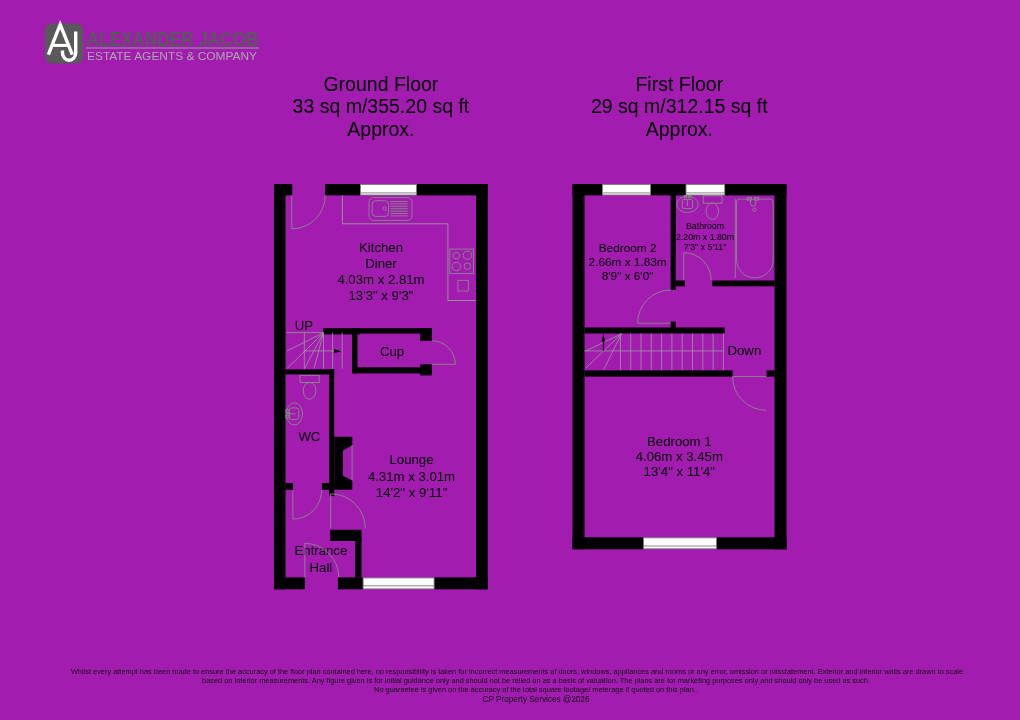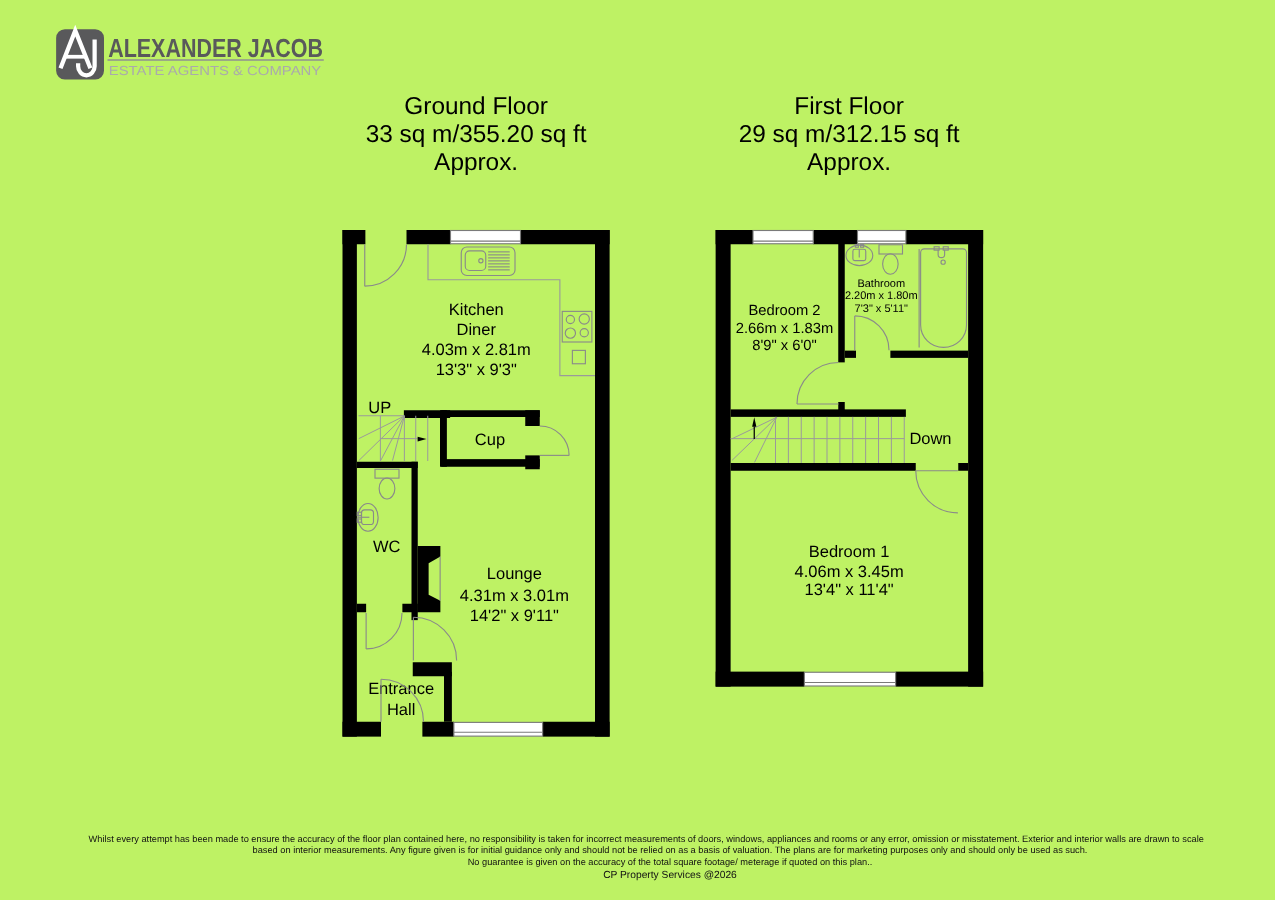--- a/index.html
+++ b/index.html
@@ -1,16 +1,16 @@
 <!DOCTYPE html>
 <html><head>
 <meta charset="utf-8">
 <style>
 html,body{margin:0;padding:0;background:#fff;}
-#page{position:relative;width:1020px;height:720px;background:#bef264;overflow:hidden;
+#page{position:relative;width:1020px;height:720px;background:#a21caf;overflow:hidden;
 font-family:"Liberation Sans", sans-serif;}
 svg{position:absolute;left:0;top:0;}
 text{font-family:"Liberation Sans", sans-serif;}
 </style>
 </head>
 <body>
 <div id="page">
 <svg width="1020" height="720" viewBox="0 0 1020 720">
 
 <g>

